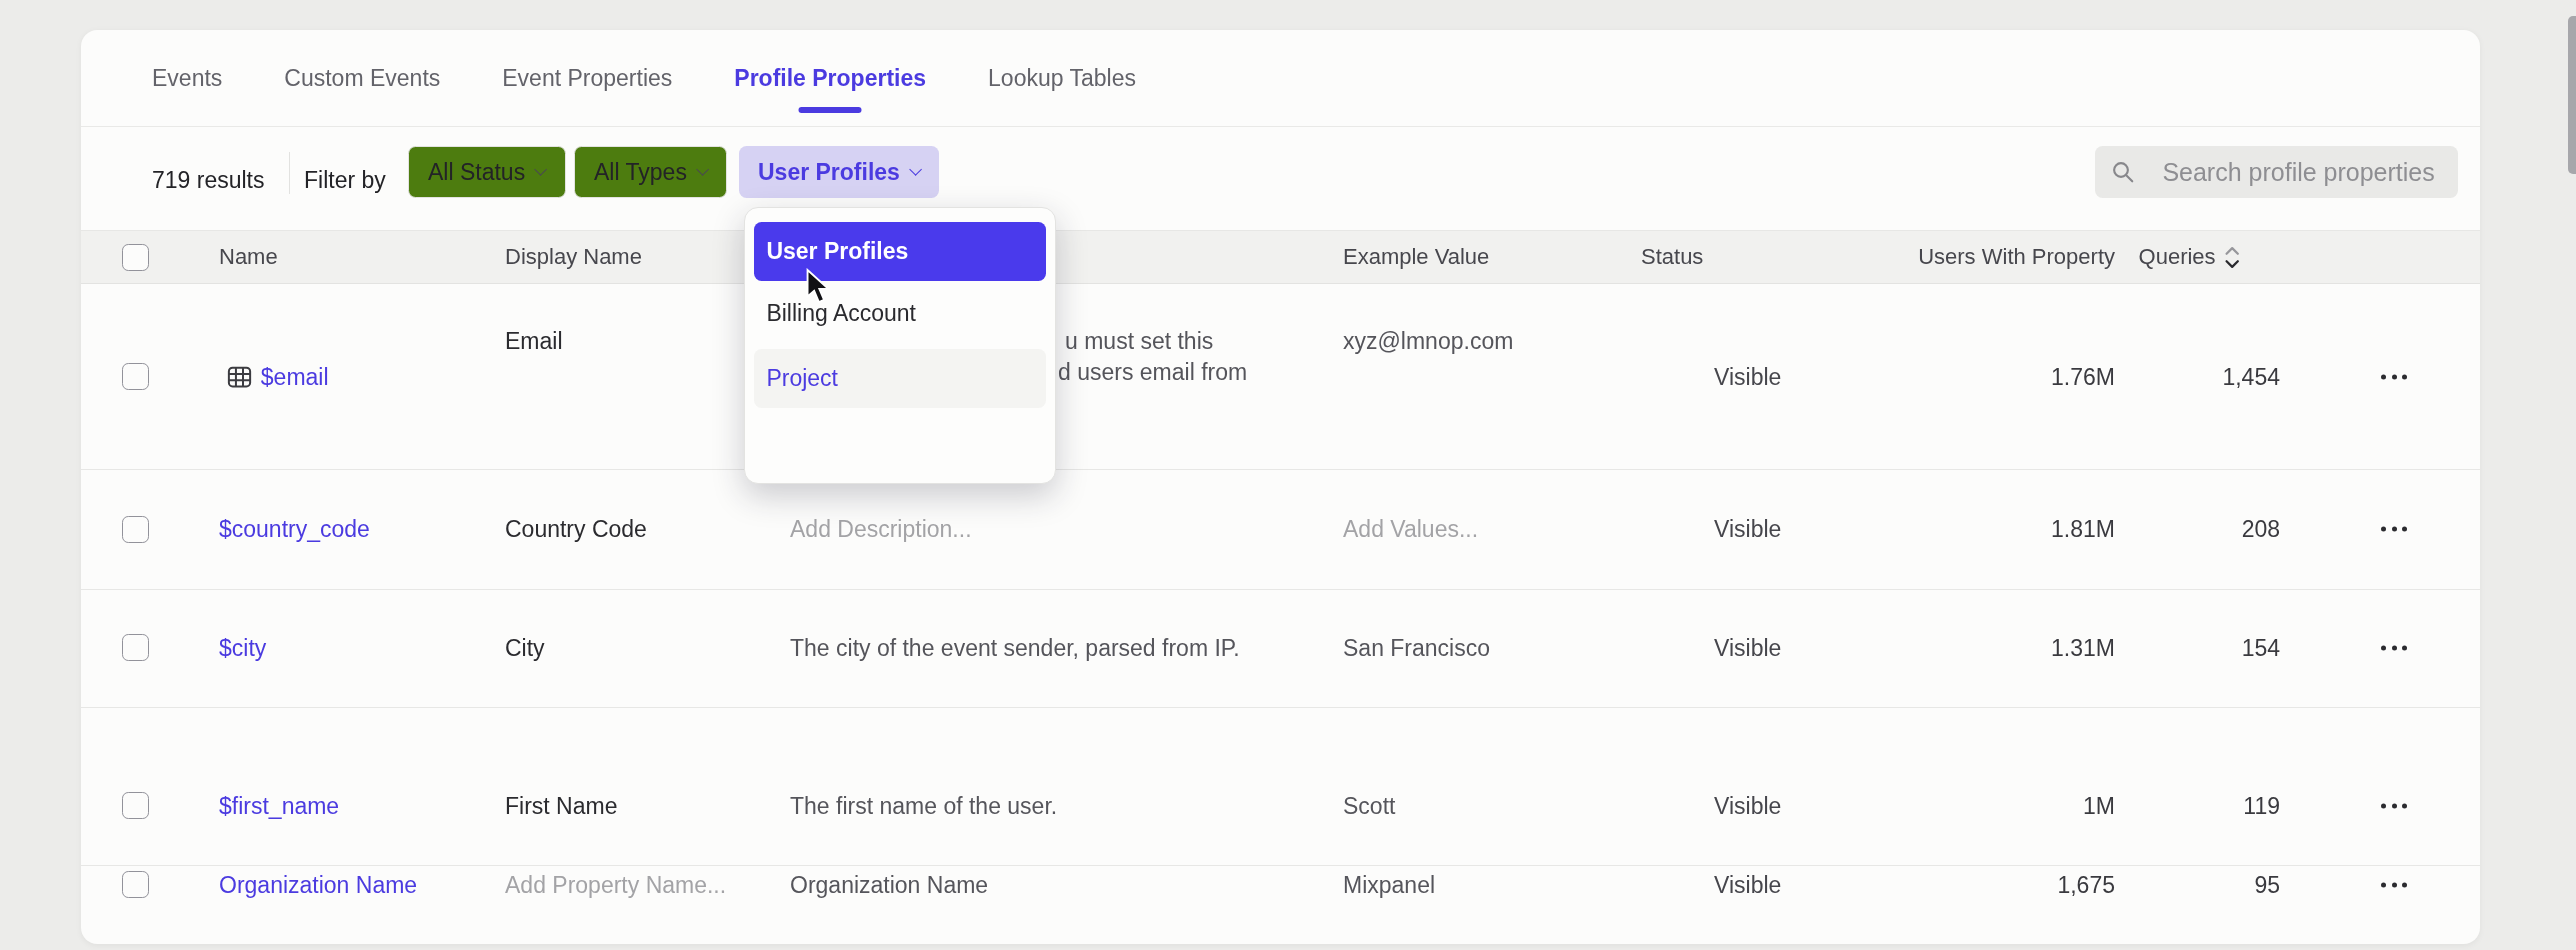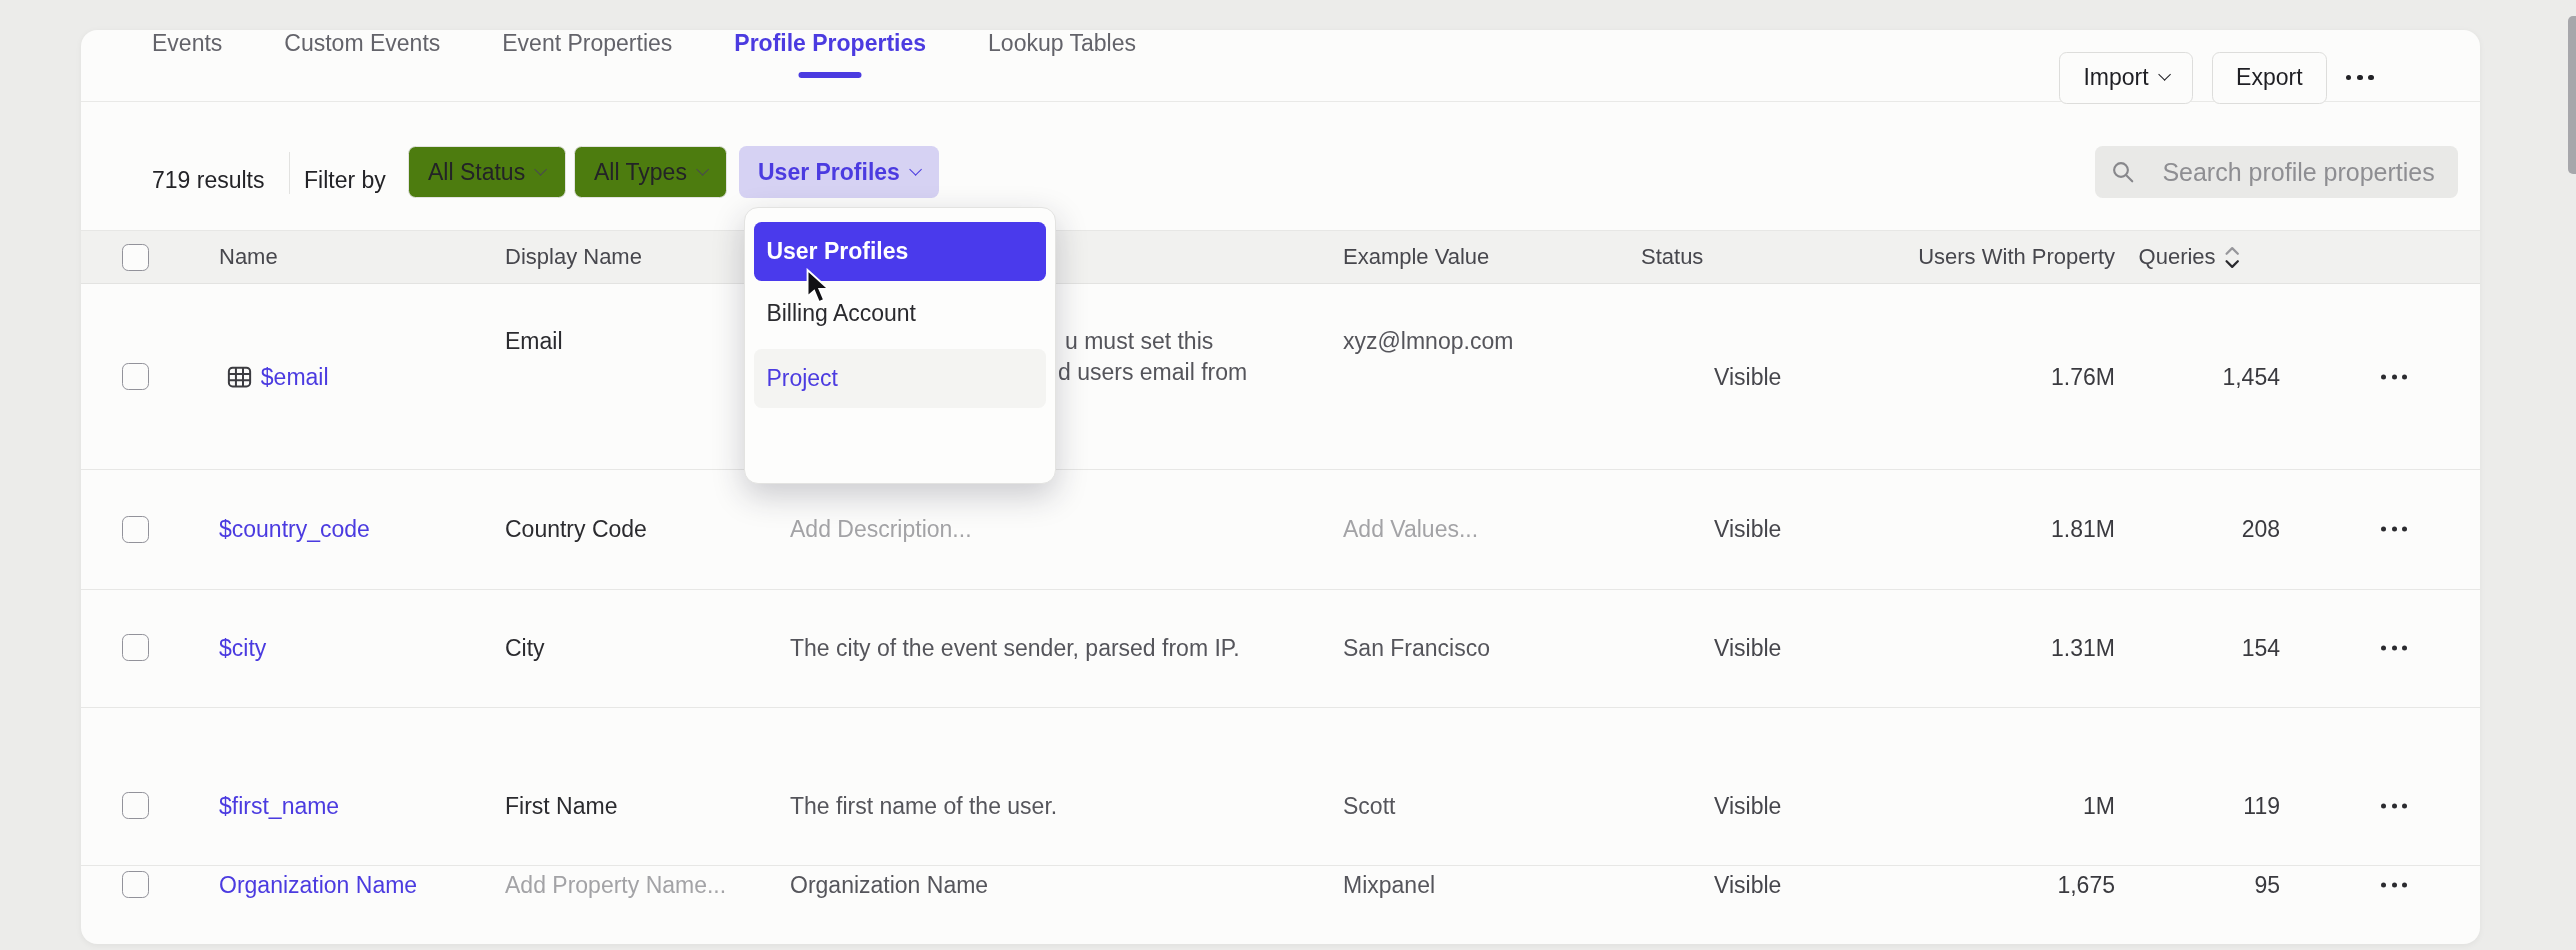--- a/index.html
+++ b/index.html
@@ -1,21 +1,21 @@
 <!DOCTYPE html>
 <html style="font-size:10px"><head>
 <meta charset="utf-8">
 <style>
   html,body{margin:0;padding:0;}
   .page{position:relative;width:2576px;height:951px;overflow:hidden;background:#ececea;
         font-family:"Liberation Sans",sans-serif;color:#2b2b2f;}
   .card{position:absolute;left:81px;top:30px;width:2399px;height:914px;background:#fcfcfb;
         border-radius:16.4px;box-shadow:0 1.3px 6.3px rgba(0,0,0,.05);}
   
-  .tabs{display:flex;gap:62px;align-items:flex-start;height:72px;padding-left:71px;
+  .tabs{display:flex;gap:62px;align-items:center;height:97px;padding-left:71px;
         border-bottom:1.3px solid #e9e9e7;box-sizing:border-box;}
   .tab{font-size:23px;color:#63636a;position:relative;cursor:pointer;white-space:nowrap;}
   .tab.active{color:#4b3be0;font-weight:bold;}
   .tab.active::after{content:"";position:absolute;left:50%;transform:translateX(-50%);
         bottom:-21.4px;width:63px;height:6.3px;border-radius:3.8px;background:#4b3be0;}
   .toolbar{position:absolute;top:21px;right:106px;display:flex;align-items:center;gap:19px;height:53px;}
   .btn{display:flex;align-items:center;height:52px;padding:0 23px;border:1.3px solid #dddddb;
        border-radius:7.6px;background:#fcfcfb;font-size:23px;color:#1f1f24;box-sizing:border-box;}
   .chev{display:inline-block;width:8.2px;height:8.2px;border-right:1.9px solid currentColor;
         border-bottom:1.9px solid currentColor;transform:rotate(45deg);margin-left:11.3px;margin-top:-5px;}
@@ -75,34 +75,20 @@
 <div class="page">
   <div class="card">
 
     <div class="tabs">
       <div class="tab">Events</div>
       <div class="tab">Custom Events</div>
       <div class="tab">Event Properties</div>
       <div class="tab active">Profile Properties</div>
       <div class="tab">Lookup Tables</div>
     </div>
-    <div class="toolbar">
-      <div class="btn">
-        <span>Import</span>
-        <span class="chev"></span>
-      </div>
-      <div class="btn">
-        <span>Export</span>
-      </div>
-      <div class="dots">
-          <i></i>
-          <i></i>
-          <i></i>
-        </div>
-    </div>
 
     <div class="filterbar">
       <div class="results">719 results</div>
       <div class="vdiv"></div>
       <div class="filterby">Filter by</div>
       <div class="chip" style="left:327px;">
         <span>All Status</span>
         <span class="chev"></span>
       </div>
       <div class="chip" style="left:493px;">

